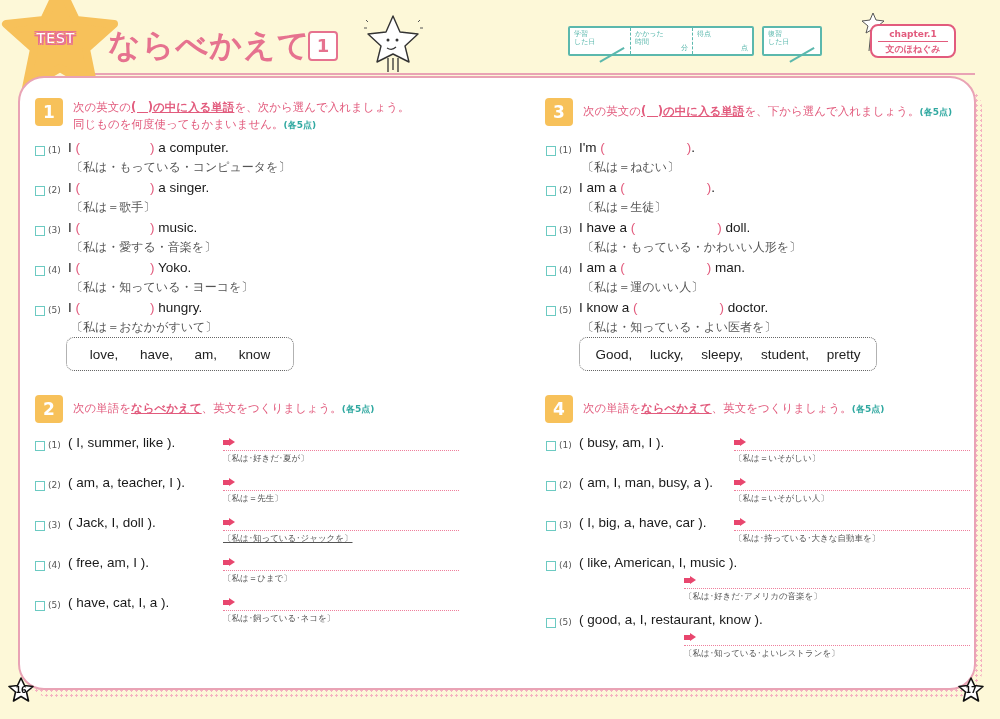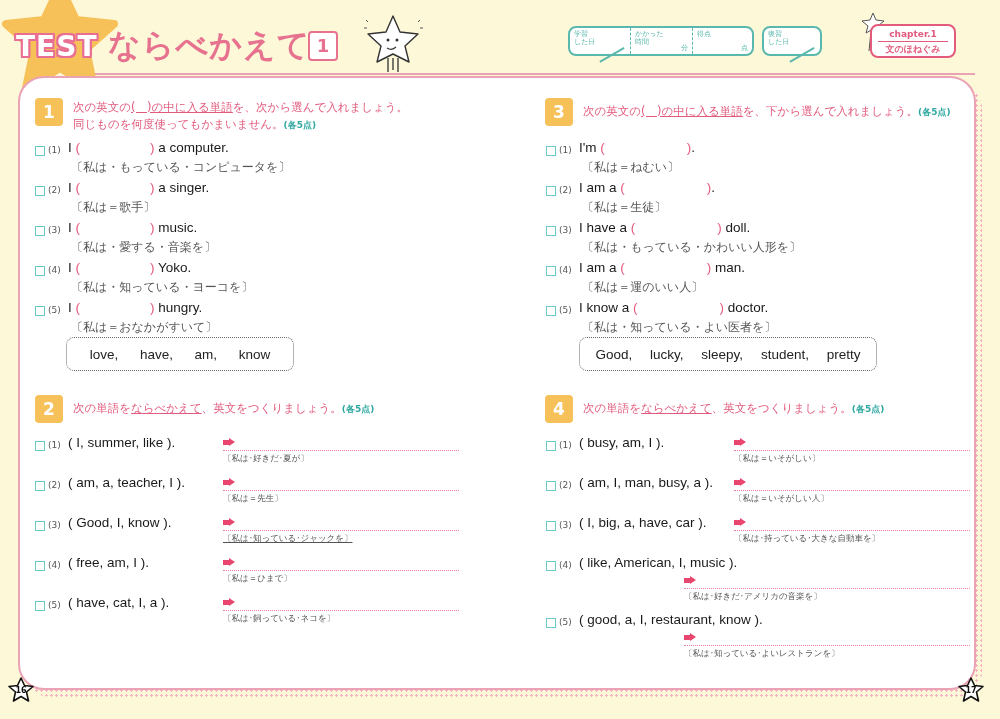--- a/index.html
+++ b/index.html
@@ -13,38 +13,38 @@
   
   .header-line {
     position: absolute; left: 95px; top: 73px; width: 880px; height: 2px;
     background: #e9a3b5;
   }
   .test-star {
     position: absolute; left: 0px; top: -18px; width: 120px; height: 115px;
   }
   .test-label {
     position: absolute; left: 16px; top: 30px; width: 80px; text-align: center;
-    font-family: "DejaVu Sans", sans-serif; font-weight: bold; font-size: 28px;
+    font-family: "DejaVu Sans", sans-serif; font-weight: normal; font-size: 14px;
     color: #fff; letter-spacing: 1px;
     text-shadow: -2px -2px 0 #e86f93, 2px -2px 0 #e86f93, -2px 2px 0 #e86f93, 2px 2px 0 #e86f93, 0 2px 0 #e86f93, 2px 0 0 #e86f93, -2px 0 0 #e86f93, 0 -2px 0 #e86f93;
   }
   .page-title {
     position: absolute; left: 108px; top: 24px;
     font-size: 32px; font-weight: bold; color: #e6728f; letter-spacing: 1px;
   }
   .title-num {
     position: absolute; left: 308px; top: 31px; width: 30px; height: 30px;
     border: 2px solid #e6728f; border-radius: 4px; background: #fff;
     color: #e6728f; font-weight: bold; font-size: 18px; text-align: center; line-height: 26px;
   }
   .mascot { position: absolute; left: 360px; top: 12px; width: 70px; height: 62px; }
 
   .record-box {
     position: absolute; top: 26px; height: 30px;
-    border: 2px solid #5bb8ad; border-radius: 8px; background: #fff;
+    border: 2px solid #5bb8ad; border-radius: 2px; background: #fff;
     display: flex; font-size: 7px; color: #5bb8ad;
   }
   .record-box .cell { position: relative; height: 100%; padding: 2px 4px; line-height: 8px; }
   .record-box .cell + .cell { border-left: 1.5px dashed #5bb8ad; }
   .record-box .slash {
     position: absolute; right: 6px; bottom: 6px; width: 28px; height: 1.5px;
     background: #5bb8ad; transform: rotate(-30deg); transform-origin: right center;
   }
   .record-box .unit { position: absolute; right: 4px; bottom: 2px; }
 
@@ -73,21 +73,21 @@
   .section { position: absolute; }
   .sec-num {
     position: absolute; left: 0; top: 0; width: 28px; height: 28px;
     background: #f7c15a; border-radius: 4px; color: #fff; font-weight: bold;
     font-size: 17px; text-align: center; line-height: 28px;
   }
   .sec-instr {
     position: absolute; left: 38px; top: 1px; font-size: 11.5px; line-height: 17px;
     color: #e25b7d; white-space: nowrap;
   }
-  .sec-instr .em { font-weight: normal; text-decoration: underline; text-decoration-color: #e25b7d; }
+  .sec-instr .em { font-weight: bold; text-decoration: underline; text-decoration-color: #e25b7d; }
   .sec-instr .pts { color: #2fa8a0; font-size: 9px; font-weight: bold; }
 
   .q { position: absolute; left: 0; height: 36px; width: 440px; }
   .q .chk {
     position: absolute; left: 0; top: 4px; width: 10px; height: 10px;
     border: 1.3px solid #6ccac2; background: #fff;
   }
   .q .qnum { position: absolute; left: 13px; top: 3px; font-size: 9px; color: #555; }
   .q .eng {
     position: absolute; left: 33px; top: -2px; font-size: 13.5px; color: #1a1a1a;
@@ -250,21 +250,21 @@
     <span class="qnum">(2)</span>
     <span class="eng">( am, a, teacher, I ).</span>
     <div class="answer" style="left:188px; width:236px;">
         <span class="arrow"></span>
       </div>
     <span class="hint2" style="left:188px; top:16px;">〔私は＝先生〕</span>
   </div>
   <div class="q" style="top:80px;">
     <div class="chk"></div>
     <span class="qnum">(3)</span>
-    <span class="eng">( Good, I, know ).</span>
+    <span class="eng">( Jack, I, doll ).</span>
     <div class="answer" style="left:188px; width:236px;">
         <span class="arrow"></span>
       </div>
     <span class="hint2" style="left:188px; top:16px;text-decoration:underline;">〔私は･知っている･ジャックを〕</span>
   </div>
   <div class="q" style="top:120px;">
     <div class="chk"></div>
     <span class="qnum">(4)</span>
     <span class="eng">( free, am, I ).</span>
     <div class="answer" style="left:188px; width:236px;">

